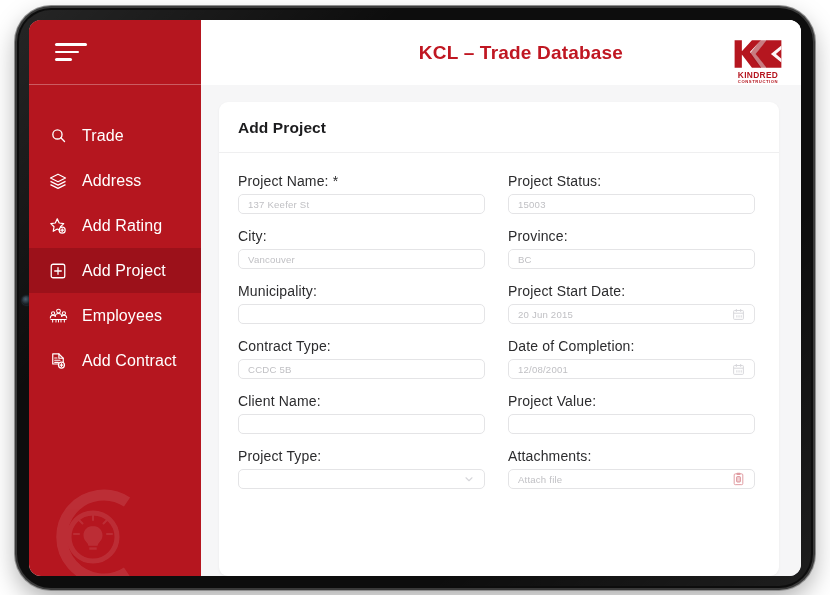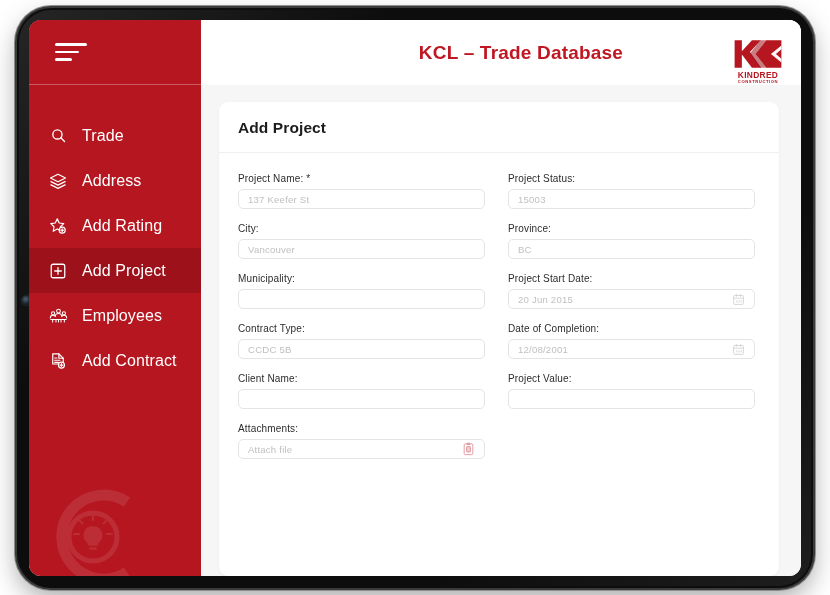--- a/index.html
+++ b/index.html
@@ -207,21 +207,21 @@
   }
 
   
   .form-grid {
     display: grid;
     grid-template-columns: 1fr 1fr;
     column-gap: 23px;
     row-gap: 14px;
   }
   .field-label {
-    font-size: 10px;
+    font-size: 14px;
     color: #2c2c2e;
     margin-bottom: 5px;
     letter-spacing: 0.15px;
   }
   .field-input {
     height: 20px;
     border: 1px solid #e4e4e6;
     border-radius: 5px;
     background: #ffffff;
     display: flex;
@@ -468,20 +468,31 @@
                     <div class="field-value"></div>
                   </div>
                 </div>
                 <div class="field-cell">
                   <div class="field-label">Project Value:</div>
                   <div class="field-input">
                     <div class="field-value"></div>
                   </div>
                 </div>
                 <div class="field-cell">
+                  <div class="field-label">Project Type:</div>
+                  <div class="field-input">
+                    <div class="field-value"></div>
+                    <span class="field-adorn">
+                      <svg width="12" height="12" viewBox="0 0 24 24" fill="none" stroke="#d6d6da" stroke-width="2.2" stroke-linecap="round" stroke-linejoin="round">
+                        <polyline points="6,9.5 12,15.5 18,9.5"></polyline>
+                      </svg>
+                    </span>
+                  </div>
+                </div>
+                <div class="field-cell">
                   <div class="field-label">Attachments:</div>
                   <div class="field-input">
                     <div class="field-value">Attach file</div>
                     <span class="field-adorn">
                       <svg width="13" height="14" viewBox="0 0 24 26" fill="none" stroke="#e09aa0" stroke-width="1.8" stroke-linejoin="round">
                         <rect x="4" y="3.5" width="16" height="20" rx="2"></rect>
                         <rect x="8.5" y="1.2" width="7" height="4.2" rx="1.2" fill="#e09aa0" stroke="none"></rect>
                         <rect x="8.6" y="8.6" width="6.8" height="10" rx="1" fill="#f3d3d6" stroke="#d98d94"></rect>
                       </svg>
                     </span>

